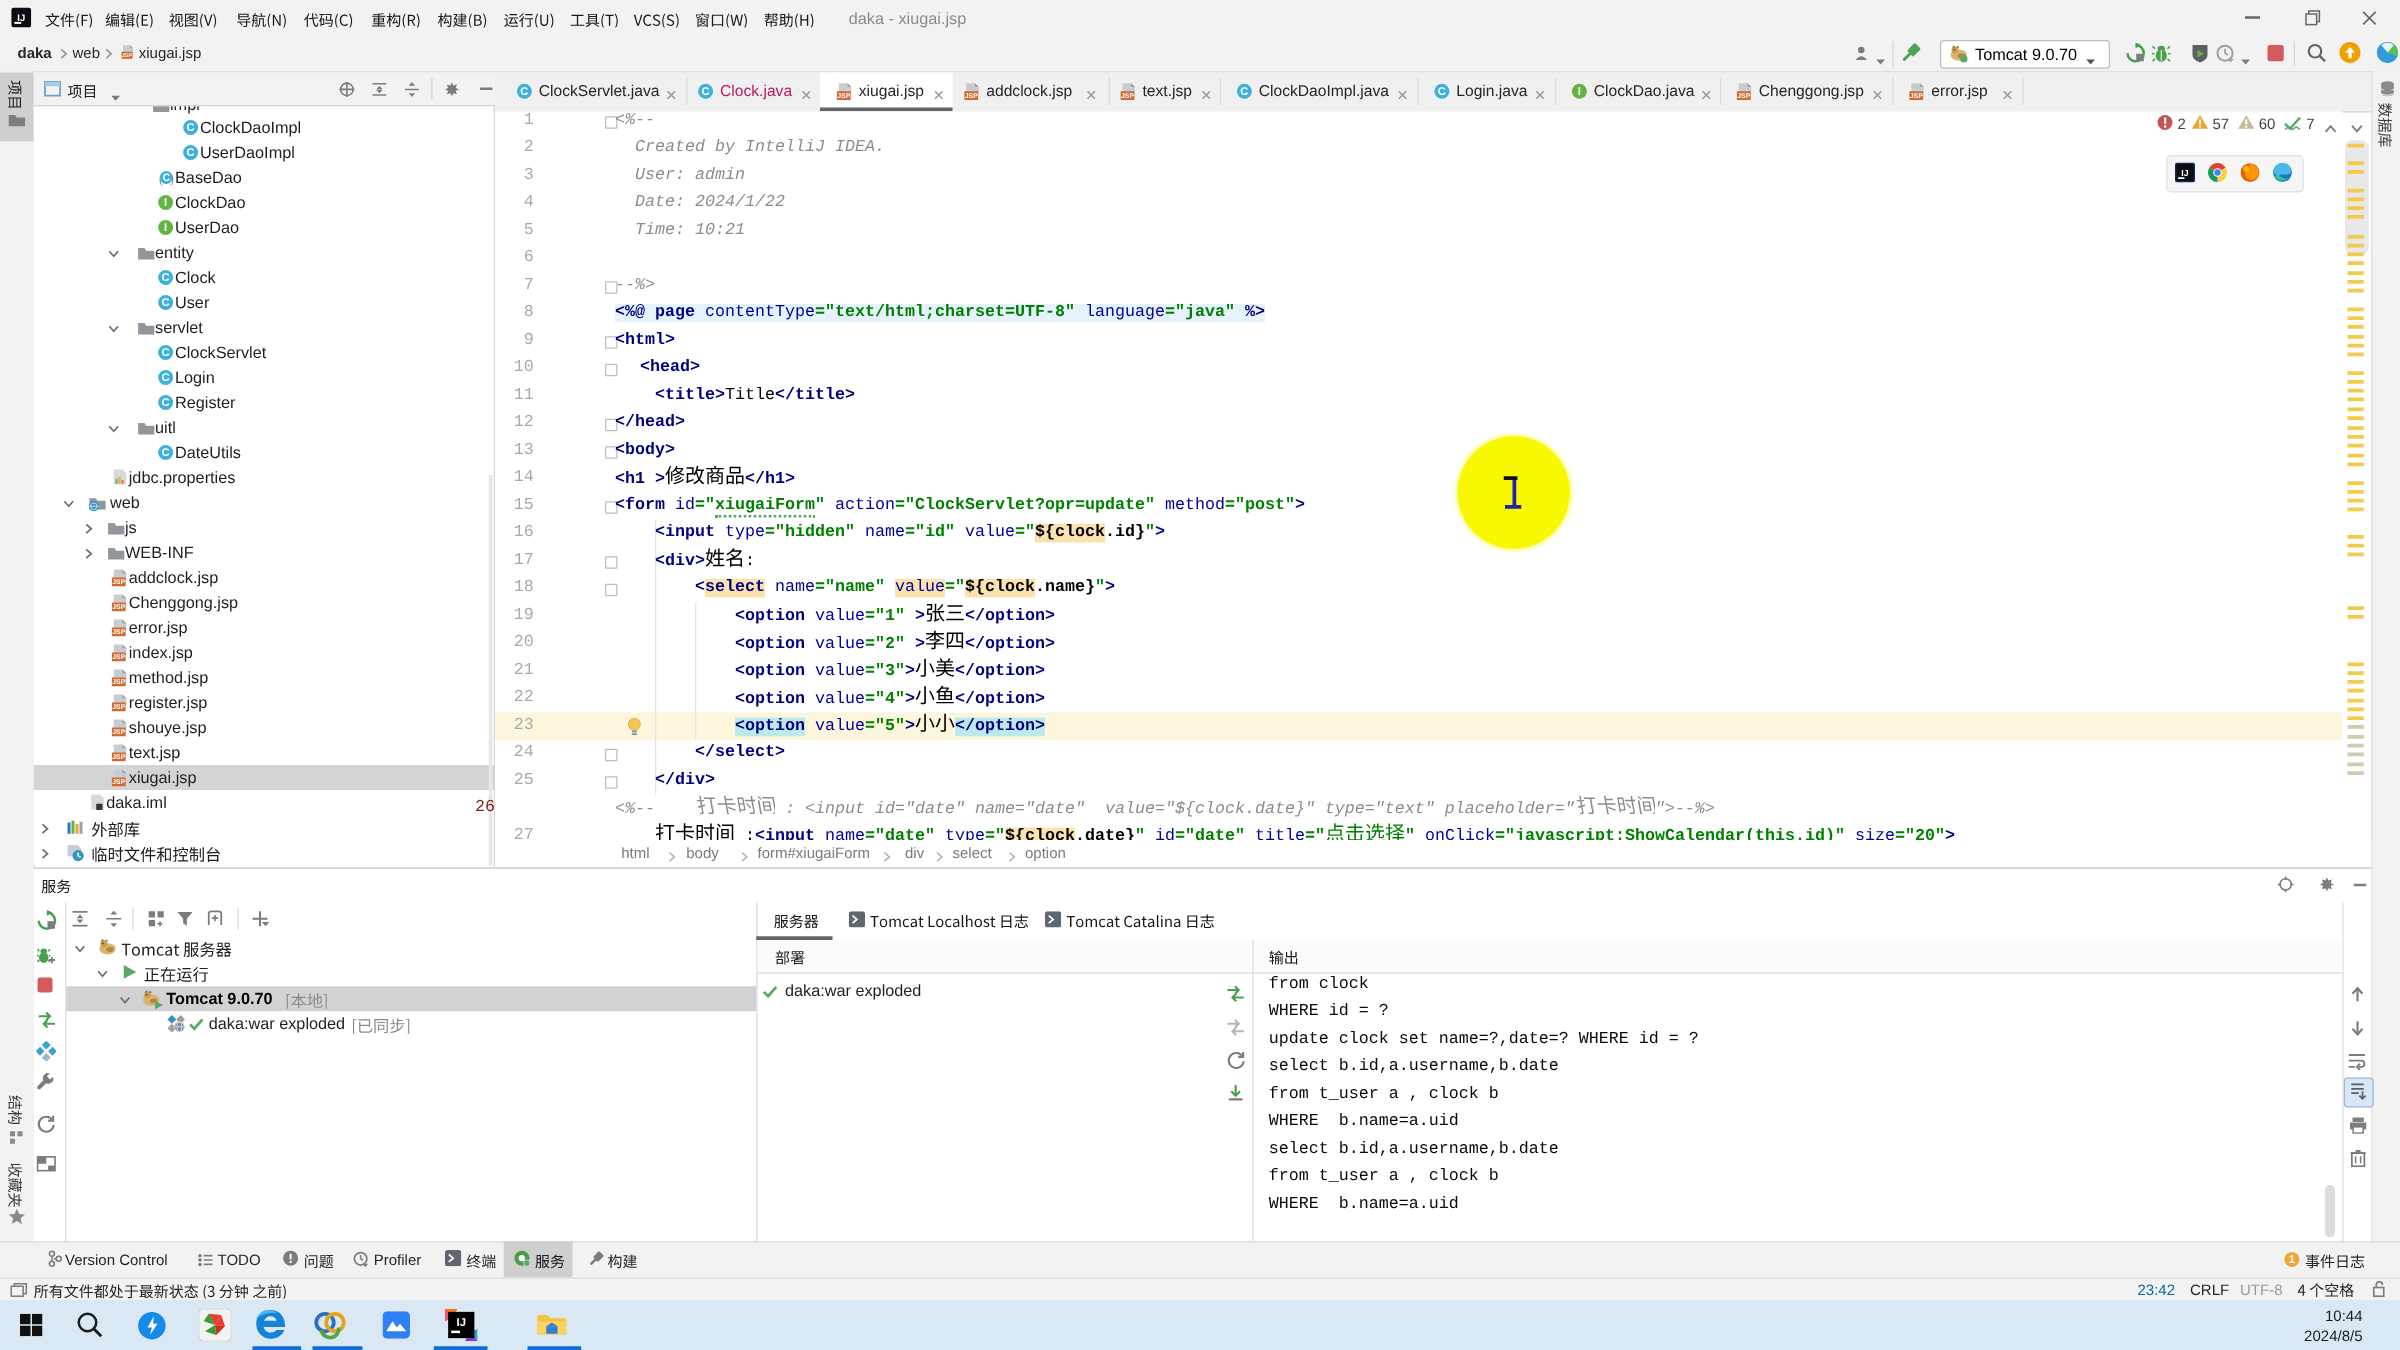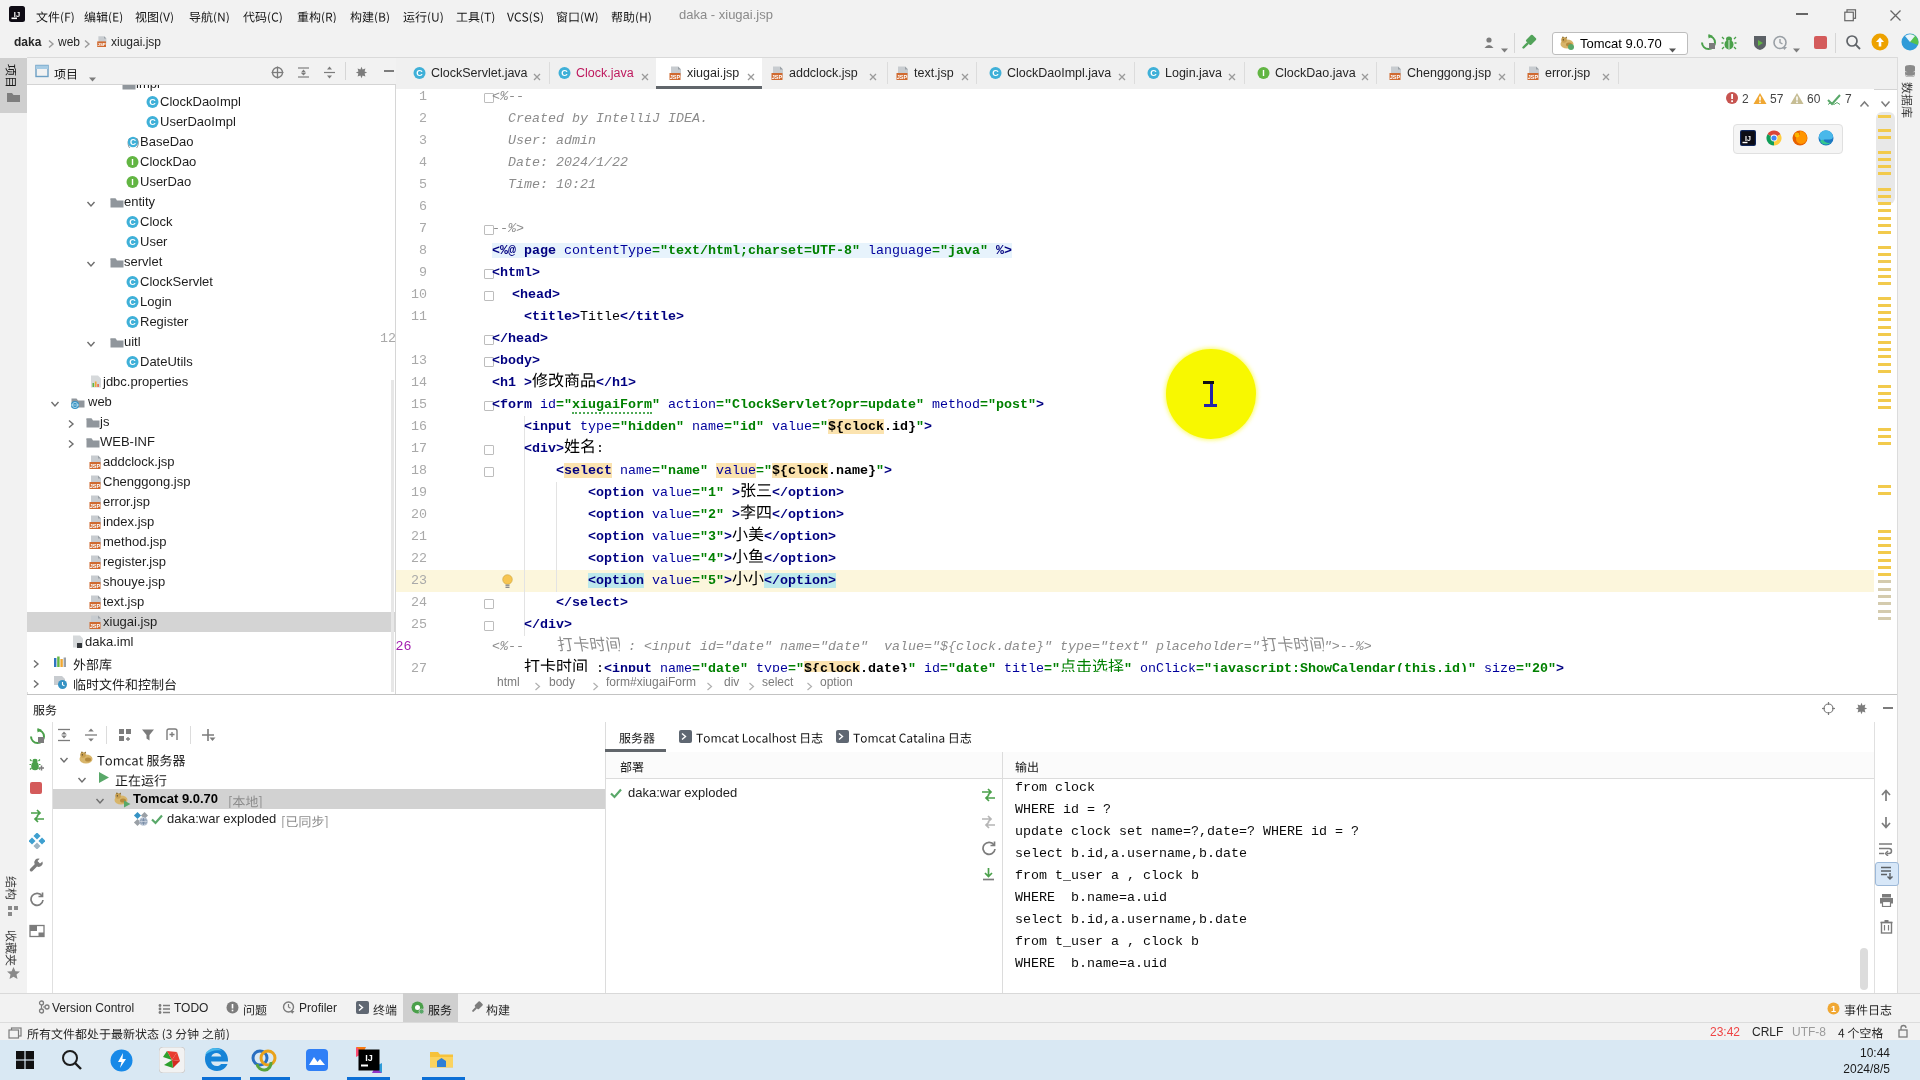--- a/index.html
+++ b/index.html
@@ -537,35 +537,35 @@
     <div style="position:absolute;left:380px;top:108px;width:47px;height:22px;text-align:right;color:#a9a9a9;font-family:'Liberation Mono',monospace;font-size:13.33px;line-height:22px">2</div>
     <div style="position:absolute;left:380px;top:130px;width:47px;height:22px;text-align:right;color:#a9a9a9;font-family:'Liberation Mono',monospace;font-size:13.33px;line-height:22px">3</div>
     <div style="position:absolute;left:380px;top:152px;width:47px;height:22px;text-align:right;color:#a9a9a9;font-family:'Liberation Mono',monospace;font-size:13.33px;line-height:22px">4</div>
     <div style="position:absolute;left:380px;top:174px;width:47px;height:22px;text-align:right;color:#a9a9a9;font-family:'Liberation Mono',monospace;font-size:13.33px;line-height:22px">5</div>
     <div style="position:absolute;left:380px;top:196px;width:47px;height:22px;text-align:right;color:#a9a9a9;font-family:'Liberation Mono',monospace;font-size:13.33px;line-height:22px">6</div>
     <div style="position:absolute;left:380px;top:218px;width:47px;height:22px;text-align:right;color:#a9a9a9;font-family:'Liberation Mono',monospace;font-size:13.33px;line-height:22px">7</div>
     <div style="position:absolute;left:380px;top:240px;width:47px;height:22px;text-align:right;color:#a9a9a9;font-family:'Liberation Mono',monospace;font-size:13.33px;line-height:22px">8</div>
     <div style="position:absolute;left:380px;top:262px;width:47px;height:22px;text-align:right;color:#a9a9a9;font-family:'Liberation Mono',monospace;font-size:13.33px;line-height:22px">9</div>
     <div style="position:absolute;left:380px;top:284px;width:47px;height:22px;text-align:right;color:#a9a9a9;font-family:'Liberation Mono',monospace;font-size:13.33px;line-height:22px">10</div>
     <div style="position:absolute;left:380px;top:306px;width:47px;height:22px;text-align:right;color:#a9a9a9;font-family:'Liberation Mono',monospace;font-size:13.33px;line-height:22px">11</div>
-    <div style="position:absolute;left:380px;top:328px;width:47px;height:22px;color:#a9a9a9;font-family:'Liberation Mono',monospace;font-size:13.33px;line-height:22px">12</div>
+    <div style="position:absolute;left:380px;top:328px;width:47px;height:22px;text-align:right;color:#a9a9a9;font-family:'Liberation Mono',monospace;font-size:13.33px;line-height:22px">12</div>
     <div style="position:absolute;left:380px;top:350px;width:47px;height:22px;text-align:right;color:#a9a9a9;font-family:'Liberation Mono',monospace;font-size:13.33px;line-height:22px">13</div>
     <div style="position:absolute;left:380px;top:372px;width:47px;height:22px;text-align:right;color:#a9a9a9;font-family:'Liberation Mono',monospace;font-size:13.33px;line-height:22px">14</div>
     <div style="position:absolute;left:380px;top:394px;width:47px;height:22px;text-align:right;color:#a9a9a9;font-family:'Liberation Mono',monospace;font-size:13.33px;line-height:22px">15</div>
     <div style="position:absolute;left:380px;top:416px;width:47px;height:22px;text-align:right;color:#a9a9a9;font-family:'Liberation Mono',monospace;font-size:13.33px;line-height:22px">16</div>
     <div style="position:absolute;left:380px;top:438px;width:47px;height:22px;text-align:right;color:#a9a9a9;font-family:'Liberation Mono',monospace;font-size:13.33px;line-height:22px">17</div>
     <div style="position:absolute;left:380px;top:460px;width:47px;height:22px;text-align:right;color:#a9a9a9;font-family:'Liberation Mono',monospace;font-size:13.33px;line-height:22px">18</div>
     <div style="position:absolute;left:380px;top:482px;width:47px;height:22px;text-align:right;color:#a9a9a9;font-family:'Liberation Mono',monospace;font-size:13.33px;line-height:22px">19</div>
     <div style="position:absolute;left:380px;top:504px;width:47px;height:22px;text-align:right;color:#a9a9a9;font-family:'Liberation Mono',monospace;font-size:13.33px;line-height:22px">20</div>
     <div style="position:absolute;left:380px;top:526px;width:47px;height:22px;text-align:right;color:#a9a9a9;font-family:'Liberation Mono',monospace;font-size:13.33px;line-height:22px">21</div>
     <div style="position:absolute;left:380px;top:548px;width:47px;height:22px;text-align:right;color:#a9a9a9;font-family:'Liberation Mono',monospace;font-size:13.33px;line-height:22px">22</div>
     <div style="position:absolute;left:380px;top:570px;width:47px;height:22px;text-align:right;color:#a9a9a9;font-family:'Liberation Mono',monospace;font-size:13.33px;line-height:22px">23</div>
     <div style="position:absolute;left:380px;top:592px;width:47px;height:22px;text-align:right;color:#a9a9a9;font-family:'Liberation Mono',monospace;font-size:13.33px;line-height:22px">24</div>
     <div style="position:absolute;left:380px;top:614px;width:47px;height:22px;text-align:right;color:#a9a9a9;font-family:'Liberation Mono',monospace;font-size:13.33px;line-height:22px">25</div>
-    <div style="position:absolute;left:380px;top:636px;width:47px;height:22px;text-align:center;color:#a21caf;font-family:'Liberation Mono',monospace;font-size:13.33px;line-height:22px">26</div>
+    <div style="position:absolute;left:380px;top:636px;width:47px;height:22px;text-align:left;color:#7f1d1d;font-family:'Liberation Mono',monospace;font-size:13.33px;line-height:22px">26</div>
     <div style="position:absolute;left:380px;top:658px;width:47px;height:22px;text-align:right;color:#a9a9a9;font-family:'Liberation Mono',monospace;font-size:13.33px;line-height:22px">27</div>
     <div style="position:absolute;left:484px;top:93px;width:8px;height:8px;border:1px solid #bdbdbd;background:#fff;border-radius:1px"></div>
     <div style="position:absolute;left:484px;top:225px;width:8px;height:8px;border:1px solid #bdbdbd;background:#fff;border-radius:1px"></div>
     <div style="position:absolute;left:484px;top:269px;width:8px;height:8px;border:1px solid #bdbdbd;background:#fff;border-radius:1px"></div>
     <div style="position:absolute;left:484px;top:291px;width:8px;height:8px;border:1px solid #bdbdbd;background:#fff;border-radius:1px"></div>
     <div style="position:absolute;left:484px;top:335px;width:8px;height:8px;border:1px solid #bdbdbd;background:#fff;border-radius:1px"></div>
     <div style="position:absolute;left:484px;top:357px;width:8px;height:8px;border:1px solid #bdbdbd;background:#fff;border-radius:1px"></div>
     <div style="position:absolute;left:484px;top:401px;width:8px;height:8px;border:1px solid #bdbdbd;background:#fff;border-radius:1px"></div>
     <div style="position:absolute;left:484px;top:445px;width:8px;height:8px;border:1px solid #bdbdbd;background:#fff;border-radius:1px"></div>
     <div style="position:absolute;left:484px;top:467px;width:8px;height:8px;border:1px solid #bdbdbd;background:#fff;border-radius:1px"></div>
@@ -1114,21 +1114,21 @@
         <path fill="#262626" d="M1.6 9V9.7H5.5V10.5C5.5 10.7 5.4 10.8 5.2 10.8C5 10.8 4.3 10.8 3.6 10.8C3.7 11 3.8 11.3 3.9 11.6C4.9 11.6 5.5 11.5 5.9 11.4C6.3 11.3 6.4 11.1 6.4 10.5V9.7H9.3V10.2H10.2V8.1H11.5V7.4H10.2V5.9H6.4V5H10V2.9H6.4V2.2H11.2V1.4H6.4V0.5H5.5V1.4H0.8V2.2H5.5V2.9H2.1V5H5.5V5.9H1.7V6.5H5.5V7.4H0.6V8.1H5.5V9ZM2.9 3.5H5.5V4.4H2.9ZM6.4 3.5H9.1V4.4H6.4ZM6.4 6.5H9.3V7.4H6.4ZM6.4 8.1H9.3V9H6.4Z M15.8 6.5V7.3H19.2V11.5H20.1V7.3H23.4V6.5H20.1V3.8H22.9V2.9H20.1V0.6H19.2V2.9H17.6C17.8 2.4 17.9 1.8 18 1.3L17.2 1.1C16.9 2.7 16.4 4.2 15.7 5.2C15.9 5.3 16.3 5.5 16.5 5.7C16.8 5.1 17.1 4.5 17.4 3.8H19.2V6.5ZM15.2 0.5C14.6 2.3 13.5 4.1 12.4 5.3C12.5 5.5 12.8 6 12.9 6.2C13.3 5.8 13.6 5.3 14 4.8V11.5H14.9V3.4C15.3 2.6 15.7 1.7 16.1 0.8Z M27 6.3H33V9.7H27ZM27 5.4V2.2H33V5.4ZM26.1 1.3V11.4H27V10.6H33V11.3H34V1.3Z M39.2 7.5V10.1C39.2 11.1 39.6 11.4 41 11.4C41.3 11.4 43.4 11.4 43.7 11.4C44.9 11.4 45.2 11 45.3 9.4C45.1 9.3 44.7 9.2 44.5 9C44.4 10.3 44.3 10.5 43.7 10.5C43.2 10.5 41.4 10.5 41 10.5C40.3 10.5 40.1 10.5 40.1 10.1V7.5ZM40.5 6.8C41.5 7.3 42.7 8.2 43.2 8.8L43.9 8.2C43.3 7.6 42.1 6.8 41.2 6.2ZM44.9 7.8C45.5 8.8 46.2 10.2 46.5 11L47.4 10.6C47.1 9.8 46.3 8.5 45.7 7.5ZM37.8 7.6C37.6 8.5 37.1 9.7 36.6 10.5L37.4 10.9C37.9 10.1 38.4 8.8 38.6 7.9ZM41.5 0.5V2.2H36.7V3.1H41.5V5.1H37.5V6H46.6V5.1H42.4V3.1H47.4V2.2H42.4V0.5Z"></path>
       </svg></div>
     <div style="position:absolute;left:0;top:1022px;width:1920px;height:18px;background:#f2f2f2;border-top:1px solid #dcdcdc"></div>
     <div style="position:absolute;left:8px;top:1025px;width:14px;height:12px"><svg width="14" height="12" viewBox="0 0 14 12" style="">
         <rect x="3.5" y="1" width="9.5" height="8" fill="none" stroke="#7c7c7c" stroke-width="1.2"></rect>
         <rect x="1" y="3" width="9.5" height="8" fill="#f2f2f2" stroke="#7c7c7c" stroke-width="1.2"></rect>
       </svg></div>
     <div style="position:absolute;left:27px;top:1025px;height:12px"><svg width="203" height="12" viewBox="0 0 203 12" style="vertical-align:-1.44px;">
         <path fill="#262626" d="M6.4 1.7V5.7C6.4 7.4 6.3 9.5 4.8 10.9C5 11.1 5.4 11.4 5.5 11.5C7.1 10 7.3 7.5 7.3 5.7V5.4H9.2V11.5H10.1V5.4H11.5V4.5H7.3V2.4C8.7 2.1 10.2 1.8 11.3 1.4L10.7 0.6C9.7 1.1 7.9 1.5 6.4 1.7ZM2.1 6.2V5.9V4.3H4.4V6.2ZM5.3 0.7C4.3 1.2 2.6 1.5 1.2 1.7V5.9C1.2 7.4 1.1 9.5 0.3 11C0.5 11.1 0.9 11.4 1.1 11.5C1.8 10.3 2 8.6 2 7H5.3V3.5H2.1V2.3C3.4 2.2 4.9 1.9 5.9 1.5Z M16.7 0.5C16.5 1 16.4 1.5 16.2 2H12.8V2.9H15.8C15 4.5 13.9 5.9 12.5 6.9C12.6 7.1 12.9 7.4 13.1 7.6C13.8 7.1 14.5 6.4 15.1 5.7V11.5H15.9V9.1H21V10.4C21 10.6 20.9 10.6 20.7 10.6C20.5 10.6 19.8 10.7 19 10.6C19.1 10.9 19.2 11.2 19.3 11.5C20.3 11.5 21 11.5 21.3 11.4C21.7 11.2 21.9 10.9 21.9 10.4V4.3H16C16.3 3.8 16.5 3.4 16.8 2.9H23.3V2H17.1C17.3 1.6 17.5 1.1 17.6 0.7ZM15.9 7.1H21V8.4H15.9ZM15.9 6.3V5.1H21V6.3Z M29.1 0.7C29.4 1.3 29.8 2.1 30 2.6L31 2.2C30.8 1.8 30.4 1 30 0.4ZM24.6 2.6V3.5H26.5C27.2 5.3 28.1 6.9 29.4 8.2C28 9.3 26.4 10.1 24.4 10.6C24.6 10.9 24.9 11.3 25 11.5C27 10.8 28.7 10 30 8.8C31.4 10 33 10.9 35 11.4C35.1 11.2 35.4 10.8 35.6 10.6C33.7 10.1 32.1 9.3 30.7 8.1C31.9 6.9 32.9 5.4 33.6 3.5H35.4V2.6ZM30 7.5C28.9 6.4 28 5 27.4 3.5H32.5C31.9 5.1 31.1 6.4 30 7.5Z M39.8 6.5V7.3H43.2V11.5H44.1V7.3H47.4V6.5H44.1V3.8H46.9V2.9H44.1V0.6H43.2V2.9H41.6C41.8 2.4 41.9 1.8 42 1.3L41.2 1.1C40.9 2.7 40.4 4.2 39.7 5.2C39.9 5.3 40.3 5.5 40.5 5.7C40.8 5.1 41.1 4.5 41.4 3.8H43.2V6.5ZM39.2 0.5C38.6 2.3 37.5 4.1 36.4 5.3C36.5 5.5 36.8 6 36.9 6.2C37.3 5.8 37.6 5.3 38 4.8V11.5H38.9V3.4C39.3 2.6 39.7 1.7 40.1 0.8Z M54.1 0.9C53.9 1.5 53.6 2 53.3 2.5V1.9H51.8V0.6H50.9V1.9H49.1V2.7H50.9V4.1H48.5V4.9H51.4C50.5 5.8 49.4 6.6 48.3 7.2C48.4 7.3 48.7 7.7 48.8 7.9C49.2 7.7 49.5 7.5 49.8 7.3V11.5H50.6V10.8H53.3V11.3H54.2V6.1H51.4C51.8 5.7 52.2 5.3 52.5 4.9H54.7V4.1H53.2C53.9 3.2 54.4 2.2 54.9 1.1ZM51.8 2.7H53.2C52.9 3.2 52.5 3.7 52.1 4.1H51.8ZM50.6 10V8.7H53.3V10ZM50.6 8V6.8H53.3V8ZM55.2 1.2V11.5H56.1V2H58.4C58 3 57.4 4.3 56.9 5.3C58.2 6.3 58.5 7.2 58.5 8C58.5 8.4 58.5 8.8 58.2 9C58 9 57.8 9.1 57.6 9.1C57.3 9.1 57 9.1 56.6 9.1C56.7 9.3 56.8 9.7 56.9 10C57.2 10 57.7 10 58 9.9C58.3 9.9 58.6 9.8 58.8 9.7C59.2 9.4 59.4 8.8 59.4 8.1C59.4 7.2 59.1 6.3 57.8 5.2C58.4 4.1 59.1 2.7 59.6 1.5L58.9 1.1L58.8 1.2Z M65.1 3.2C64.9 4.9 64.5 6.3 63.9 7.4C63.4 6.6 63 5.6 62.7 4.2C62.8 3.9 62.9 3.6 63 3.2ZM62.6 0.5C62.3 2.9 61.6 5.1 60.6 6.4C60.9 6.5 61.2 6.8 61.4 6.9C61.7 6.5 62 6 62.2 5.4C62.5 6.6 62.9 7.5 63.4 8.2C62.6 9.4 61.6 10.3 60.4 10.8C60.6 11 61 11.3 61.2 11.5C62.3 11 63.2 10.2 64 9C65.4 10.8 67.4 11.1 69.4 11.1H71.2C71.3 10.9 71.4 10.4 71.6 10.2C71.1 10.2 69.9 10.2 69.5 10.2C67.6 10.2 65.8 9.9 64.5 8.3C65.3 6.8 65.9 4.9 66.1 2.5L65.5 2.4L65.4 2.4H63.2C63.4 1.9 63.5 1.3 63.6 0.8ZM67.4 0.5V9.3H68.3V4.3C69.2 5.3 70 6.4 70.5 7.1L71.2 6.6C70.7 5.8 69.6 4.4 68.7 3.4L68.3 3.6V0.5Z M73.5 1.3V2.2H77.6V5.3H72.7V6.2H77.6V10.2C77.6 10.5 77.5 10.5 77.3 10.5C77 10.5 76.1 10.5 75.1 10.5C75.3 10.8 75.4 11.2 75.5 11.5C76.7 11.5 77.5 11.4 78 11.3C78.4 11.1 78.6 10.9 78.6 10.2V6.2H83.4V5.3H78.6V2.2H82.5V1.3Z M87 2.9H93V3.8H87ZM87 1.5H93V2.3H87ZM86.1 0.9V4.4H93.9V0.9ZM88.8 5.9V6.7H86.6V5.9ZM84.6 10 84.6 10.8 88.8 10.4V11.5H89.6V10.2L90.3 10.2V9.4L89.6 9.5V5.9H95.4V5.1H84.6V5.9H85.7V9.9ZM90.1 6.6V7.3H90.8L90.6 7.4C90.9 8.3 91.4 9.1 92.1 9.7C91.4 10.2 90.6 10.6 89.9 10.8C90 11 90.3 11.3 90.3 11.5C91.2 11.2 91.9 10.8 92.6 10.2C93.3 10.8 94.1 11.2 95 11.5C95.1 11.3 95.4 10.9 95.6 10.8C94.7 10.6 93.9 10.2 93.3 9.7C94 8.9 94.7 8 95 6.8L94.5 6.6L94.4 6.6ZM91.4 7.3H94C93.7 8.1 93.2 8.7 92.7 9.2C92.1 8.7 91.7 8.1 91.4 7.3ZM88.8 7.3V8.2H86.6V7.3ZM88.8 8.9V9.6L86.6 9.9V8.9Z M100.3 8C100.7 8.6 101.1 9.4 101.3 9.9L101.9 9.6C101.8 9.1 101.3 8.3 100.9 7.7ZM97.6 7.7C97.4 8.5 97 9.2 96.5 9.7C96.7 9.9 97 10.1 97.1 10.2C97.6 9.6 98.1 8.8 98.4 7.9ZM102.6 1.6V5.8C102.6 7.4 102.5 9.4 101.5 10.9C101.7 11 102.1 11.2 102.2 11.4C103.3 9.9 103.5 7.5 103.5 5.8V5.4H105.3V11.5H106.2V5.4H107.5V4.5H103.5V2.2C104.7 2 106.1 1.7 107.1 1.4L106.4 0.7C105.5 1.1 104 1.4 102.6 1.6ZM98.6 0.6C98.8 1 99 1.4 99.1 1.7H96.7V2.5H102V1.7H100C99.9 1.3 99.6 0.8 99.4 0.4ZM100.5 2.6C100.4 3.1 100.1 3.9 99.9 4.5H96.6V5.2H99V6.5H96.6V7.3H99V10.3C99 10.5 99 10.5 98.9 10.5C98.7 10.5 98.4 10.5 97.9 10.5C98.1 10.7 98.2 11.1 98.2 11.3C98.8 11.3 99.2 11.3 99.5 11.1C99.8 11 99.8 10.8 99.8 10.4V7.3H102.1V6.5H99.8V5.2H102.2V4.5H100.7C100.9 4 101.1 3.3 101.4 2.7ZM97.5 2.7C97.8 3.3 97.9 4 98 4.5L98.8 4.3C98.7 3.8 98.5 3.1 98.2 2.6Z M116.9 1.3C117.4 1.9 118 2.9 118.3 3.4L119 3C118.8 2.4 118.1 1.5 117.6 0.9ZM108.6 2.5C109.2 3.2 109.8 4.1 110.1 4.7L110.8 4.2C110.5 3.6 109.9 2.7 109.3 2.1ZM115.1 0.5V3.3L115.1 4H112.3V4.9H115C114.8 6.9 114.1 9.1 111.9 10.9C112.2 11.1 112.5 11.3 112.7 11.5C114.5 10 115.3 8.2 115.7 6.4C116.3 8.7 117.4 10.5 119 11.5C119.2 11.3 119.5 10.9 119.7 10.8C117.8 9.7 116.7 7.5 116.1 4.9H119.4V4H115.9L116 3.3V0.5ZM108.4 8.2 108.9 9C109.5 8.4 110.3 7.8 111 7.1V11.5H111.9V0.5H111V6C110 6.9 109 7.7 108.4 8.2Z M124.6 5.7C125.3 6.1 126.1 6.7 126.5 7.1L127.3 6.6C126.9 6.2 126 5.6 125.3 5.2ZM123.2 7.7V10C123.2 11 123.6 11.3 125 11.3C125.3 11.3 127.5 11.3 127.8 11.3C129 11.3 129.2 10.9 129.4 9.4C129.1 9.3 128.7 9.2 128.5 9C128.5 10.3 128.4 10.4 127.7 10.4C127.2 10.4 125.4 10.4 125 10.4C124.3 10.4 124.1 10.4 124.1 10V7.7ZM124.9 7.4C125.6 8 126.4 8.9 126.8 9.5L127.6 9C127.2 8.4 126.3 7.6 125.6 7ZM129 7.7C129.6 8.8 130.2 10.1 130.4 11L131.3 10.7C131.1 9.8 130.4 8.5 129.8 7.5ZM121.8 7.7C121.6 8.6 121.2 9.9 120.6 10.6L121.5 11C122 10.2 122.4 8.9 122.7 7.9ZM125.6 0.4C125.5 1 125.5 1.6 125.3 2.2H120.7V3H125.1C124.5 4.6 123.3 5.9 120.5 6.6C120.7 6.8 121 7.1 121.1 7.3C124.2 6.5 125.4 4.9 126 3C126.9 5.2 128.5 6.6 130.9 7.3C131 7 131.3 6.6 131.5 6.4C129.3 6 127.8 4.7 127 3H131.4V2.2H126.3C126.4 1.6 126.5 1 126.5 0.4Z  M137.6 12.9 138.2 12.6C137.2 10.9 136.7 8.9 136.7 6.8C136.7 4.8 137.2 2.8 138.2 1.1L137.6 0.7C136.5 2.5 135.8 4.5 135.8 6.8C135.8 9.2 136.5 11.1 137.6 12.9Z M141.9 10.7C143.5 10.7 144.7 9.8 144.7 8.2C144.7 7 143.9 6.2 142.9 6V5.9C143.8 5.6 144.4 4.9 144.4 3.8C144.4 2.4 143.4 1.6 141.9 1.6C140.9 1.6 140.1 2.1 139.4 2.7L140 3.3C140.5 2.8 141.1 2.5 141.8 2.5C142.8 2.5 143.3 3 143.3 3.9C143.3 4.8 142.7 5.6 140.9 5.6V6.4C142.9 6.4 143.6 7.1 143.6 8.2C143.6 9.2 142.9 9.8 141.8 9.8C140.8 9.8 140.2 9.3 139.7 8.8L139.1 9.5C139.7 10.1 140.5 10.7 141.9 10.7Z  M156.2 0.7 155.3 1C156.2 2.8 157.6 4.8 158.9 5.8C159.1 5.6 159.4 5.3 159.6 5.1C158.4 4.2 156.9 2.3 156.2 0.7ZM152 0.7C151.3 2.6 150.1 4.2 148.6 5.3C148.8 5.4 149.2 5.8 149.4 6C149.7 5.7 150 5.4 150.3 5.1V5.9H152.7C152.4 7.9 151.7 9.9 148.9 10.8C149.1 11 149.3 11.3 149.4 11.6C152.5 10.5 153.3 8.3 153.6 5.9H156.9C156.7 8.9 156.6 10.1 156.3 10.4C156.1 10.5 156 10.5 155.7 10.5C155.5 10.5 154.7 10.5 153.9 10.5C154.1 10.7 154.2 11.1 154.2 11.4C155 11.4 155.7 11.4 156.1 11.4C156.5 11.4 156.8 11.3 157.1 11C157.5 10.5 157.6 9.1 157.8 5.4C157.8 5.3 157.8 5 157.8 5H150.4C151.4 3.9 152.3 2.5 152.9 1Z M167.9 3.9V6.7H166.3V3.9ZM168.8 3.9H170.5V6.7H168.8ZM167.9 0.5V3H165.5V8.4H166.3V7.6H167.9V11.5H168.8V7.6H170.5V8.3H171.3V3H168.8V0.5ZM162.3 0.5C161.9 1.6 161.2 2.7 160.5 3.4C160.7 3.6 160.9 4.1 161 4.3C161.4 3.8 161.8 3.3 162.2 2.7H165.1V1.9H162.6C162.8 1.5 162.9 1.1 163.1 0.7ZM160.8 6.4V7.3H162.6V9.7C162.6 10.2 162.1 10.6 161.9 10.8C162.1 10.9 162.3 11.2 162.4 11.4C162.6 11.2 162.9 11 165.2 9.9C165.1 9.7 165.1 9.3 165 9.1L163.4 9.9V7.3H165.1V6.4H163.4V4.8H164.8V4H161.4V4.8H162.6V6.4Z  M177.6 9C177 9 176.2 9.6 175.4 10.5L176 11.3C176.6 10.5 177.2 9.8 177.6 9.8C177.8 9.8 178.2 10.2 178.7 10.5C179.5 11 180.5 11.2 181.9 11.2C183.1 11.2 185.2 11.1 186.1 11.1C186.1 10.8 186.2 10.3 186.3 10.1C185.2 10.2 183.4 10.3 182 10.3C180.6 10.3 179.6 10.2 178.9 9.7L178.6 9.5C181 8 183.7 5.5 185.2 3.3L184.5 2.8L184.3 2.9H176V3.7H183.7C182.3 5.6 179.9 7.7 177.7 9ZM179.8 0.8C180.2 1.5 180.8 2.3 181 2.9L181.9 2.4C181.6 1.9 181 1 180.6 0.4Z M194 4.4V9.3H194.9V4.4ZM196.5 4V10.4C196.5 10.6 196.4 10.6 196.2 10.6C196 10.6 195.4 10.6 194.6 10.6C194.8 10.8 194.9 11.2 195 11.5C195.9 11.5 196.5 11.5 196.8 11.3C197.2 11.2 197.4 10.9 197.4 10.4V4ZM195.5 0.4C195.2 1 194.7 1.8 194.3 2.4H190.7L191.3 2.2C191.1 1.7 190.6 1 190.1 0.5L189.3 0.8C189.7 1.3 190.2 1.9 190.4 2.4H187.4V3.2H198.1V2.4H195.3C195.7 1.9 196.1 1.3 196.4 0.7ZM191.7 6.9V8.2H189V6.9ZM191.7 6.2H189V5.1H191.7ZM188.2 4.3V11.5H189V8.9H191.7V10.5C191.7 10.6 191.6 10.7 191.5 10.7C191.3 10.7 190.8 10.7 190.2 10.7C190.3 10.9 190.4 11.2 190.5 11.5C191.3 11.5 191.8 11.5 192.1 11.3C192.5 11.2 192.6 10.9 192.6 10.5V4.3Z M200 12.9C201.1 11.1 201.7 9.2 201.7 6.8C201.7 4.5 201.1 2.5 200 0.7L199.3 1.1C200.3 2.8 200.8 4.8 200.8 6.8C200.8 8.9 200.3 10.9 199.3 12.6Z"></path>
       </svg></div>
-    <div style="position:absolute;left:1710px;top:1025px;font-size:12px;color:#ef4444">23:42</div>
+    <div style="position:absolute;left:1710px;top:1025px;font-size:12px;color:#0369a1">23:42</div>
     <div style="position:absolute;left:1752px;top:1025px;font-size:12px;color:#262626">CRLF</div>
     <div style="position:absolute;left:1792px;top:1025px;font-size:12px;color:#9a9a9a">UTF-8</div>
     <div style="position:absolute;left:1838px;top:1024px;height:12px"><svg width="46" height="12" viewBox="0 0 46 12" style="vertical-align:-1.44px;">
         <path fill="#262626" d="M4.1 10.6H5.1V8.1H6.3V7.3H5.1V1.8H3.9L0.2 7.4V8.1H4.1ZM4.1 7.3H1.4L3.4 4.3C3.6 3.8 3.9 3.4 4.1 3H4.1C4.1 3.4 4.1 4.1 4.1 4.6Z  M14.9 4V11.5H15.8V4ZM15.4 0.5C14.2 2.5 12 4.2 9.8 5.2C10 5.4 10.3 5.8 10.4 6C12.3 5.1 14.1 3.7 15.4 2.1C17 4 18.5 5.1 20.3 6C20.5 5.8 20.7 5.4 21 5.2C19.1 4.3 17.4 3.2 15.9 1.4L16.2 0.8Z M28.1 4.1C29.3 4.8 31 5.7 31.8 6.3L32.4 5.6C31.5 5 29.9 4.1 28.7 3.5ZM26 3.5C25 4.3 23.8 5.1 22.4 5.6L22.9 6.4C24.3 5.8 25.6 4.9 26.6 4ZM22.3 10.3V11.1H32.5V10.3H27.8V7.3H31.2V6.4H23.5V7.3H26.9V10.3ZM26.4 0.7C26.6 1.1 26.9 1.5 27 1.9H22.3V4.7H23.1V2.8H31.5V4.4H32.5V1.9H28.1C27.9 1.5 27.6 0.9 27.4 0.4Z M40.2 2.6H42.9C42.5 3.3 42 4 41.4 4.6C40.9 4 40.4 3.4 40.1 2.8ZM35.8 0.5V3H34V3.9H35.7C35.3 5.6 34.5 7.4 33.7 8.5C33.8 8.7 34.1 9 34.2 9.3C34.8 8.5 35.3 7.2 35.8 5.8V11.5H36.6V5.5C37 6 37.4 6.6 37.6 7L38.1 6.3C37.9 6 36.9 4.8 36.6 4.4V3.9H38L37.7 4.1C37.9 4.3 38.3 4.6 38.4 4.8C38.8 4.4 39.2 4 39.6 3.5C39.9 4 40.3 4.6 40.9 5.2C39.8 6 38.6 6.7 37.4 7.1C37.6 7.2 37.8 7.6 38 7.8C38.3 7.7 38.6 7.6 38.9 7.4V11.5H39.7V11H43.1V11.5H44V7.3L44.5 7.5C44.6 7.3 44.9 7 45.1 6.8C43.9 6.4 42.9 5.9 42.1 5.2C42.9 4.3 43.6 3.2 44 2L43.5 1.7L43.3 1.8H40.7C40.9 1.4 41.1 1.1 41.2 0.7L40.3 0.5C39.9 1.7 39.1 2.9 38.2 3.7V3H36.6V0.5ZM39.7 10.2V7.9H43.1V10.2ZM39.5 7.1C40.2 6.7 40.8 6.3 41.5 5.7C42 6.3 42.7 6.7 43.5 7.1Z"></path>
       </svg></div>
     <div style="position:absolute;left:1897px;top:1024px;width:12px;height:14px"><svg width="12" height="14" viewBox="0 0 12 14" style="">
         <rect x="2" y="6" width="8" height="7" fill="none" stroke="#7c7c7c" stroke-width="1.3"></rect>
         <path d="M4 6 V4 a2.5 2.5 0 0 1 5 0" stroke="#7c7c7c" stroke-width="1.3" fill="none"></path>
       </svg></div>
     <div style="position:absolute;left:0;top:1040px;width:1920px;height:40px;background:#d9e8f3"></div>

